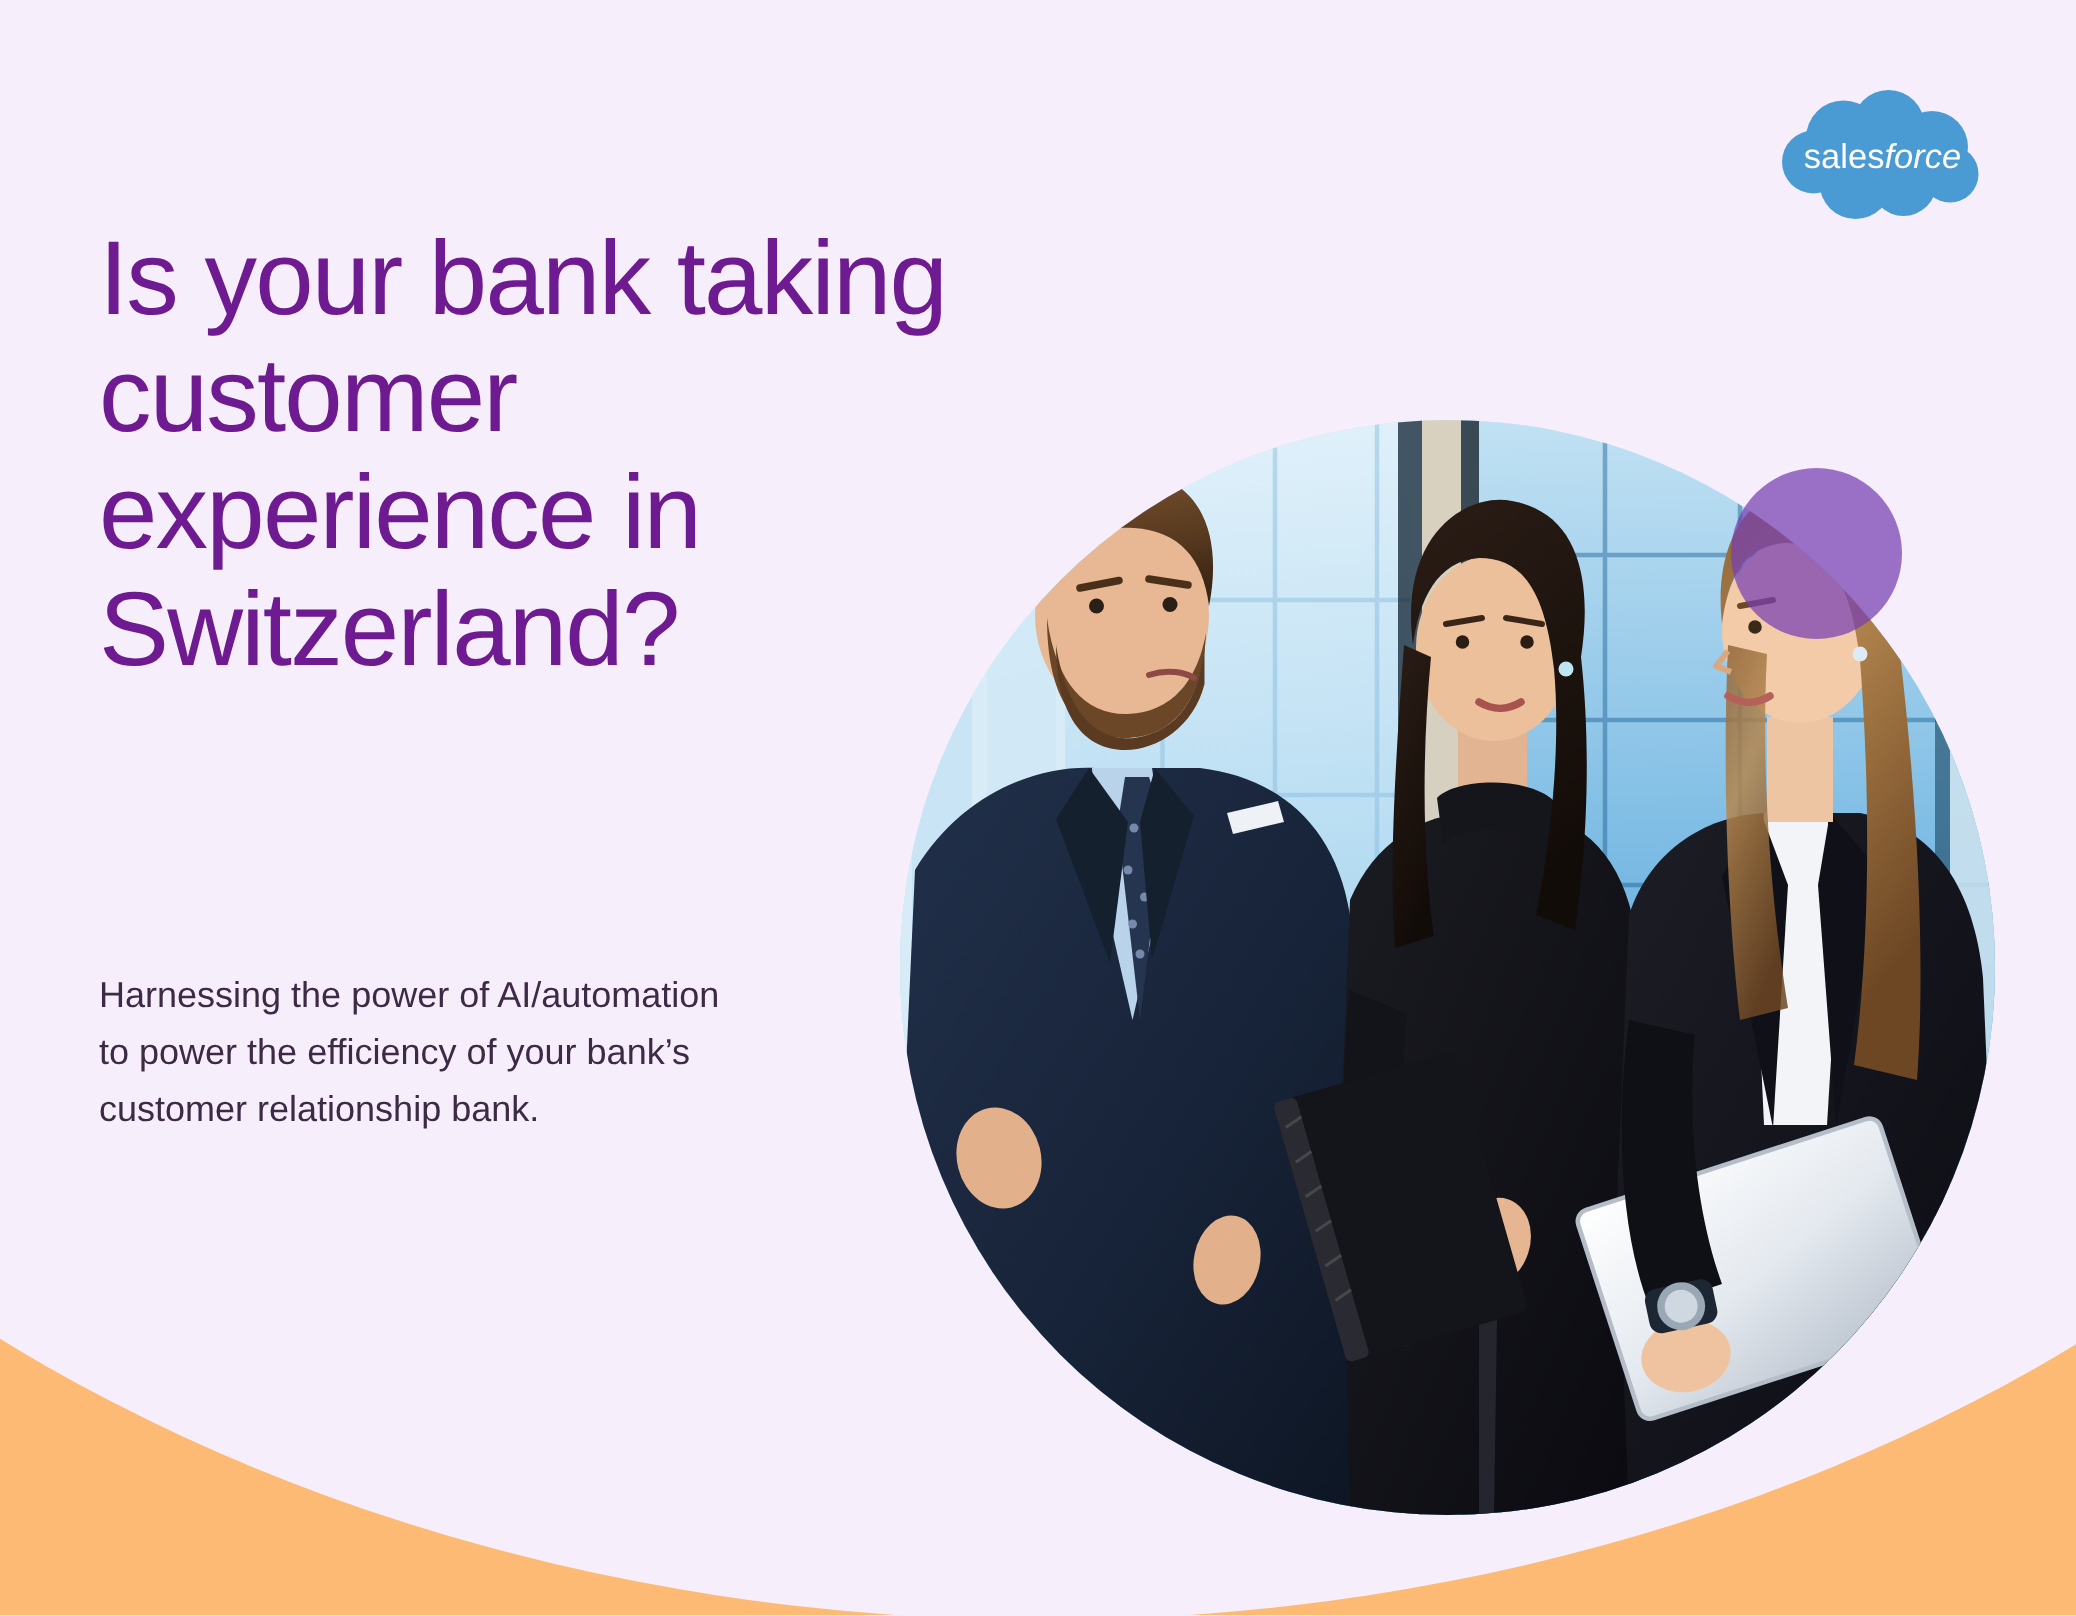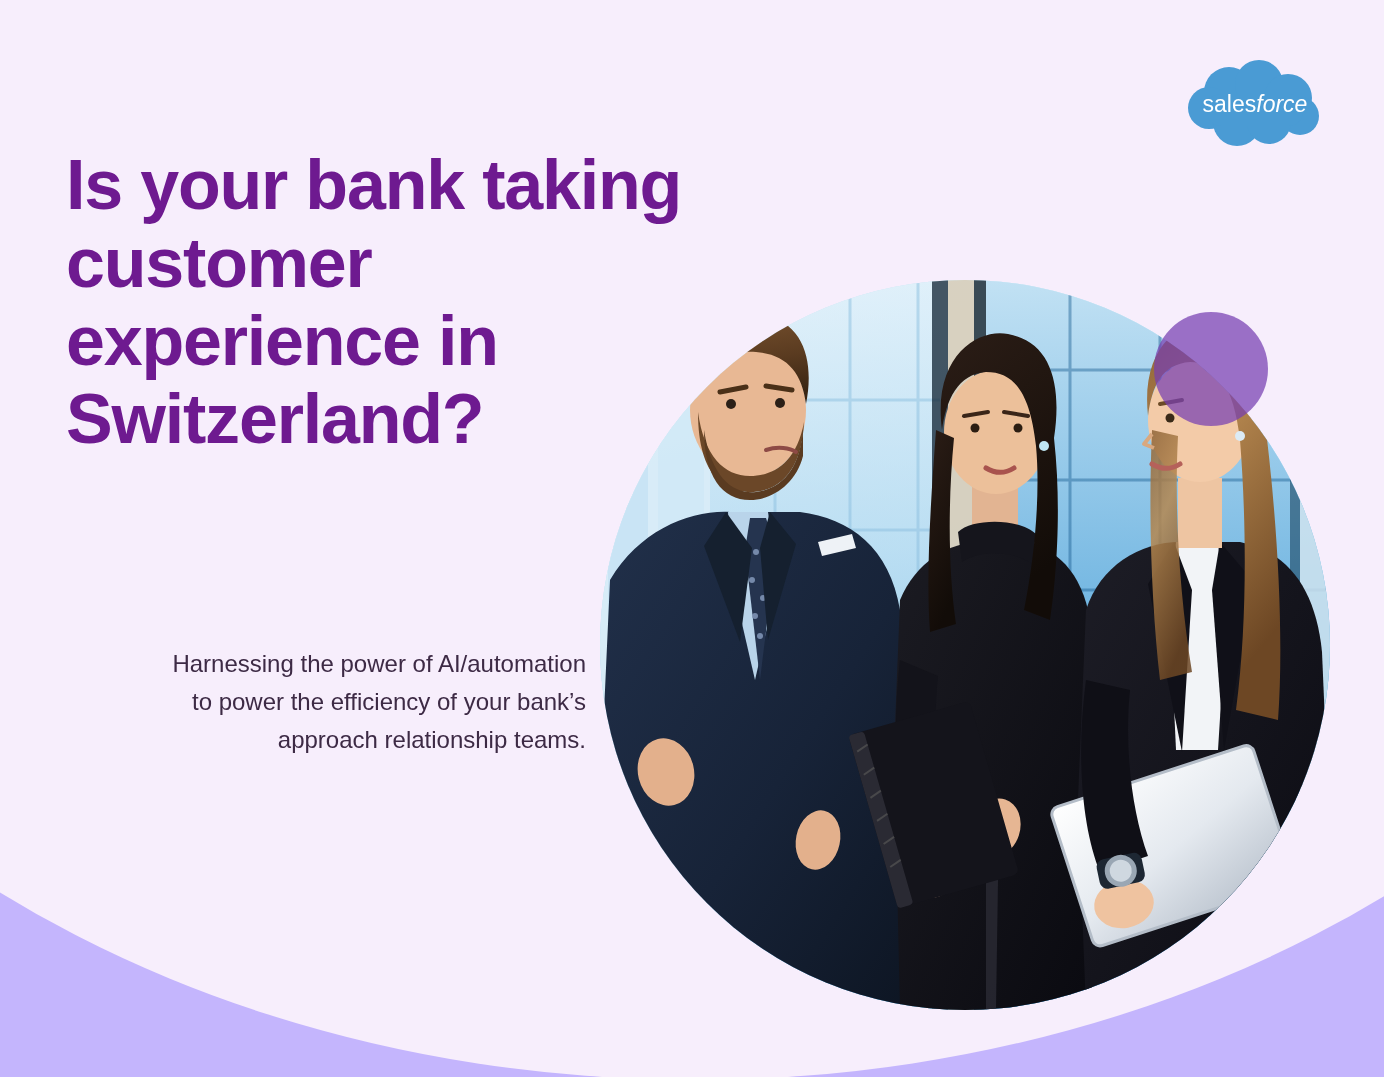--- a/index.html
+++ b/index.html
@@ -7,21 +7,21 @@
     padding: 0;
     background: #ffffff;
   }
   body {
     font-family: "Liberation Sans", sans-serif;
   }
   .page {
     position: relative;
     width: 1384px;
     height: 1077px;
-    background: #c4b5fd;
+    background: #fdba74;
     overflow: hidden;
   }
 
   
   .bg-blob {
     position: absolute;
     left: -420px;
     top: -640px;
     width: 2230px;
     height: 1720px;
@@ -66,37 +66,37 @@
   
   .headline {
     position: absolute;
     left: 66px;
     top: 146px;
     width: 740px;
     margin: 0;
     color: #6e1a90;
     font-size: 70px;
     line-height: 78px;
-    font-weight: 700;
+    font-weight: 400;
     letter-spacing: -1.2px;
   }
   .headline .hl-line { display: block; white-space: nowrap; }
 
   .subhead {
     position: absolute;
     left: 66px;
     top: 645px;
     width: 520px;
     margin: 0;
     color: #3d2a45;
     font-size: 24px;
     line-height: 38px;
     font-weight: 400;
   }
-  .subhead .sub-line { display: block; text-align: right; }
+  .subhead .sub-line { display: block; }
 </style>
 </head>
 <body>
 
 <div class="page">
 
   <div class="bg-blob"></div>
 
   <div class="photo-circle">
     <svg class="photo-svg" viewBox="0 0 730 730" preserveAspectRatio="xMidYMid slice">
@@ -342,16 +342,16 @@
   <h1 class="headline">
     <span class="hl-line">Is your bank taking</span>
     <span class="hl-line">customer</span>
     <span class="hl-line">experience in</span>
     <span class="hl-line">Switzerland?</span>
   </h1>
 
   <p class="subhead">
     <span class="sub-line">Harnessing the power of AI/automation</span>
     <span class="sub-line">to power the efficiency of your bank’s</span>
-    <span class="sub-line">approach relationship teams.</span>
+    <span class="sub-line">customer relationship bank.</span>
   </p>
 
 </div>
 
 </body></html>

